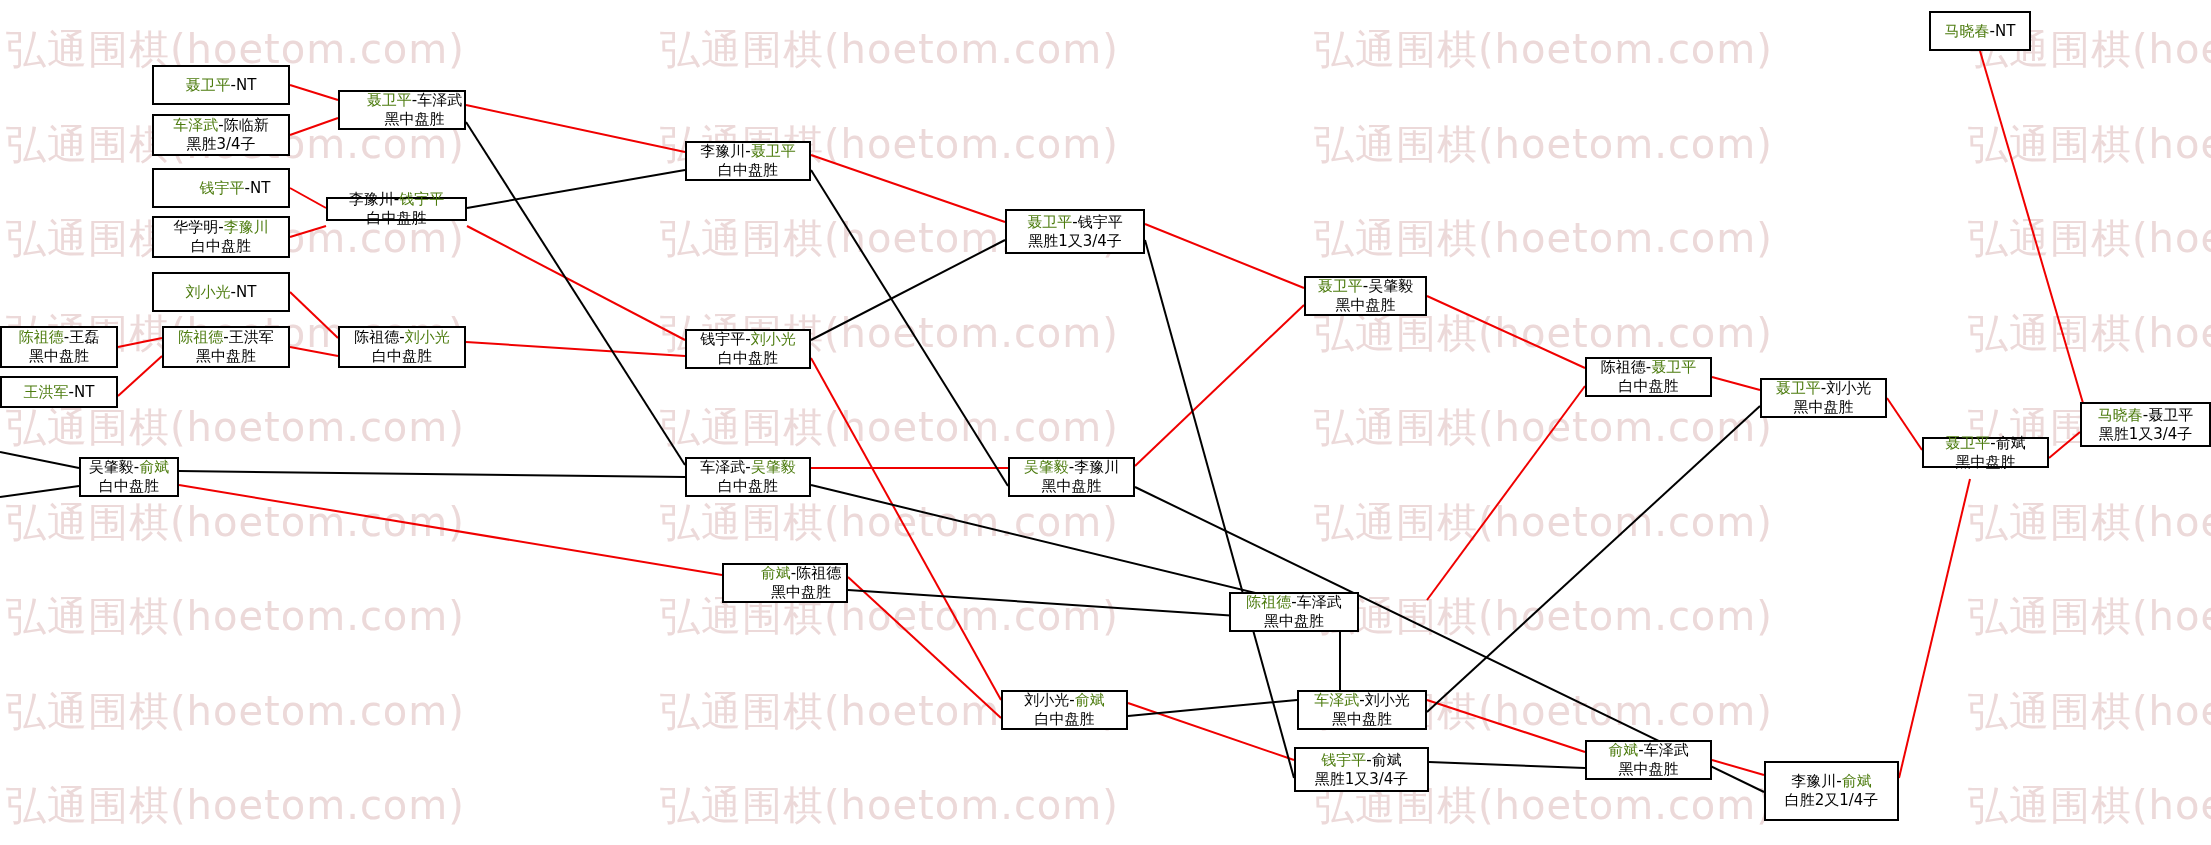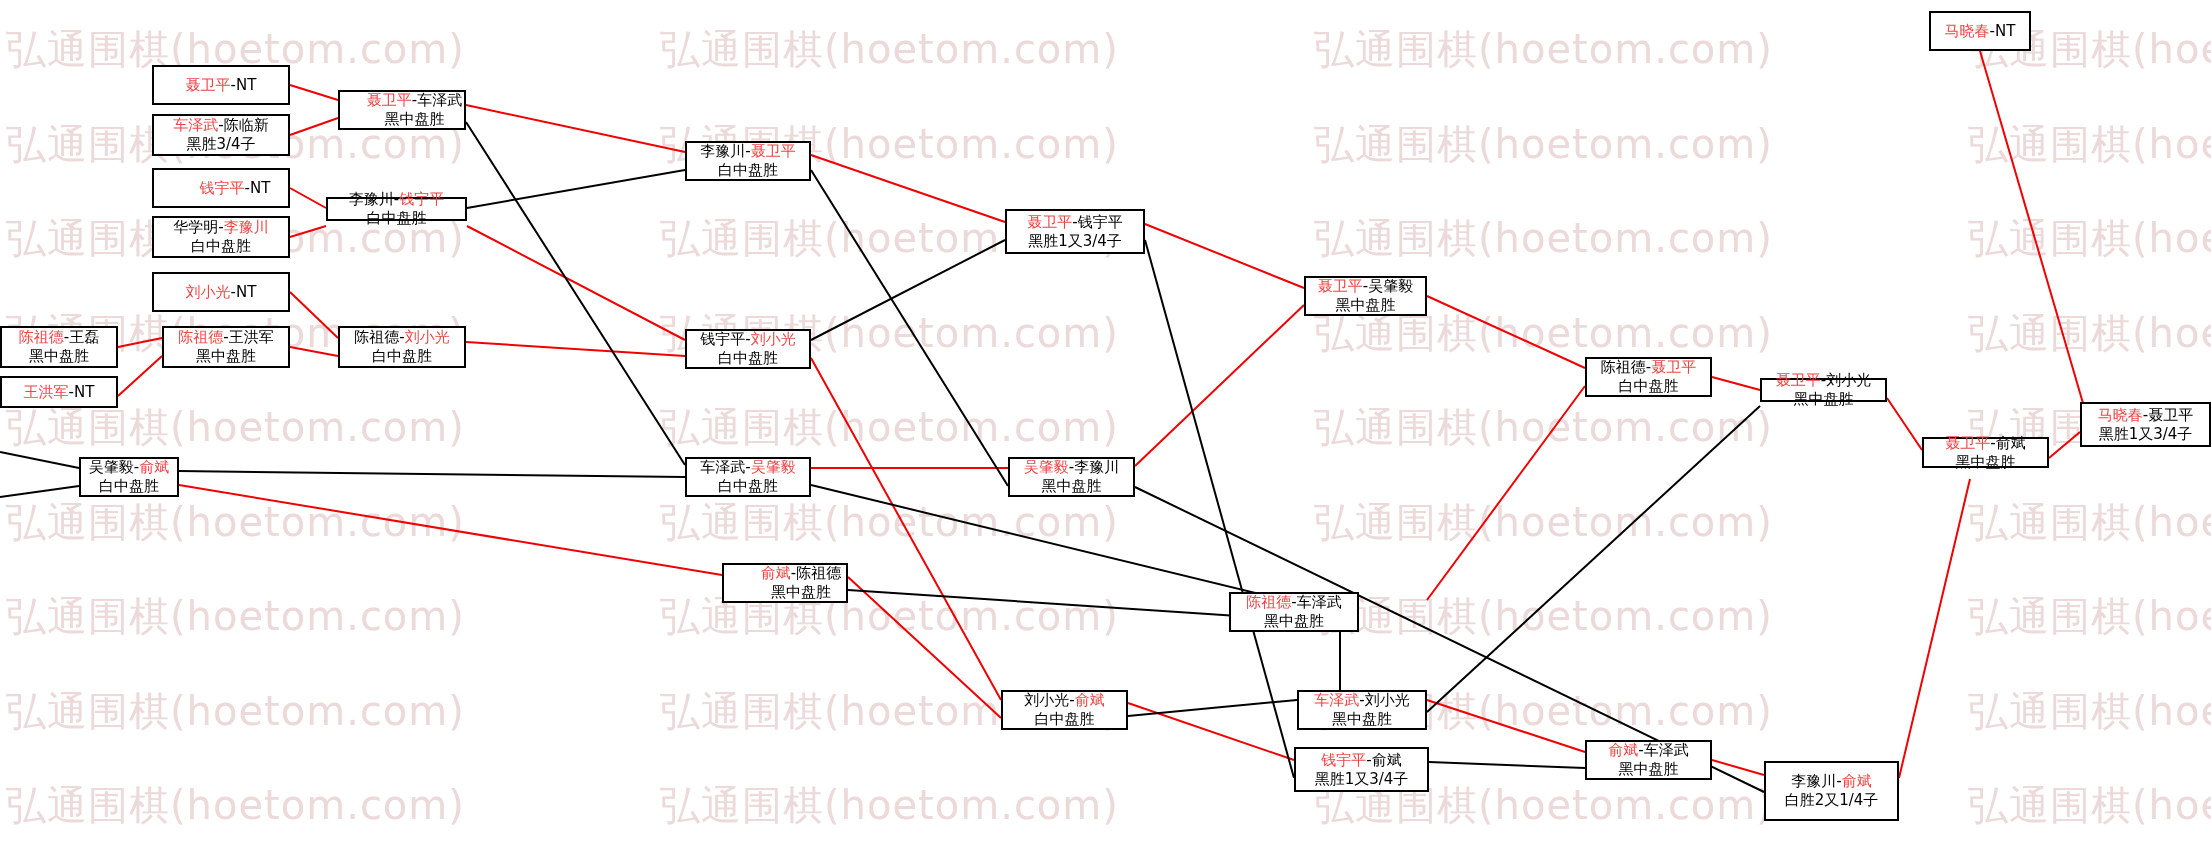--- a/index.html
+++ b/index.html
@@ -27,21 +27,21 @@
     display:flex;
     flex-direction:column;
     justify-content:center;
     align-items:center;
     font-size:15px;
     line-height:19px;
     text-align:center;
     color:#000;
     white-space:nowrap;
   }
-  .box .p.win{color:#ef4444;font-family:Liberation Serif, serif;}
+  .box .p.win{color:#4d7c0f;font-family:Liberation Serif, serif;}
   .box .dash{color:#000;}
   .box .result{font-size:15px;color:#000;}
 </style>
 </head>
 <body>
 
 <div id="diagram" style="width: 2211px; height: 845px; background: rgb(255, 255, 255);">
     <div class="wm" style="left: 6px; top: 22px; color: rgb(236, 217, 217); font-size: 40px;">弘通围棋(hoetom.com)</div>
     <div class="wm" style="left: 660px; top: 22px; color: rgb(236, 217, 217); font-size: 40px;">弘通围棋(hoetom.com)</div>
     <div class="wm" style="left: 1314px; top: 22px; color: rgb(236, 217, 217); font-size: 40px;">弘通围棋(hoetom.com)</div>
@@ -212,21 +212,21 @@
       <div class="result">黑胜1又3/4子</div>
     </div>
     <div class="box" style="left: 1585px; top: 357px; width: 127px; height: 40px;">
       <div class="players"><span class="p">陈祖德</span><span class="dash">-</span><span class="p win">聂卫平</span></div>
       <div class="result">白中盘胜</div>
     </div>
     <div class="box" style="left: 1585px; top: 740px; width: 127px; height: 40px;">
       <div class="players"><span class="p win">俞斌</span><span class="dash">-</span><span class="p">车泽武</span></div>
       <div class="result">黑中盘胜</div>
     </div>
-    <div class="box" style="left: 1760px; top: 378px; width: 127px; height: 24px;">
+    <div class="box" style="left: 1760px; top: 378px; width: 127px; height: 40px;">
       <div class="players"><span class="p win">聂卫平</span><span class="dash">-</span><span class="p">刘小光</span></div>
       <div class="result">黑中盘胜</div>
     </div>
     <div class="box" style="left: 1764px; top: 761px; width: 135px; height: 60px;">
       <div class="players"><span class="p">李豫川</span><span class="dash">-</span><span class="p win">俞斌</span></div>
       <div class="result">白胜2又1/4子</div>
     </div>
     <div class="box" style="left: 1922px; top: 437px; width: 127px; height: 31px;">
       <div class="players"><span class="p win">聂卫平</span><span class="dash">-</span><span class="p">俞斌</span></div>
       <div class="result">黑中盘胜</div>

